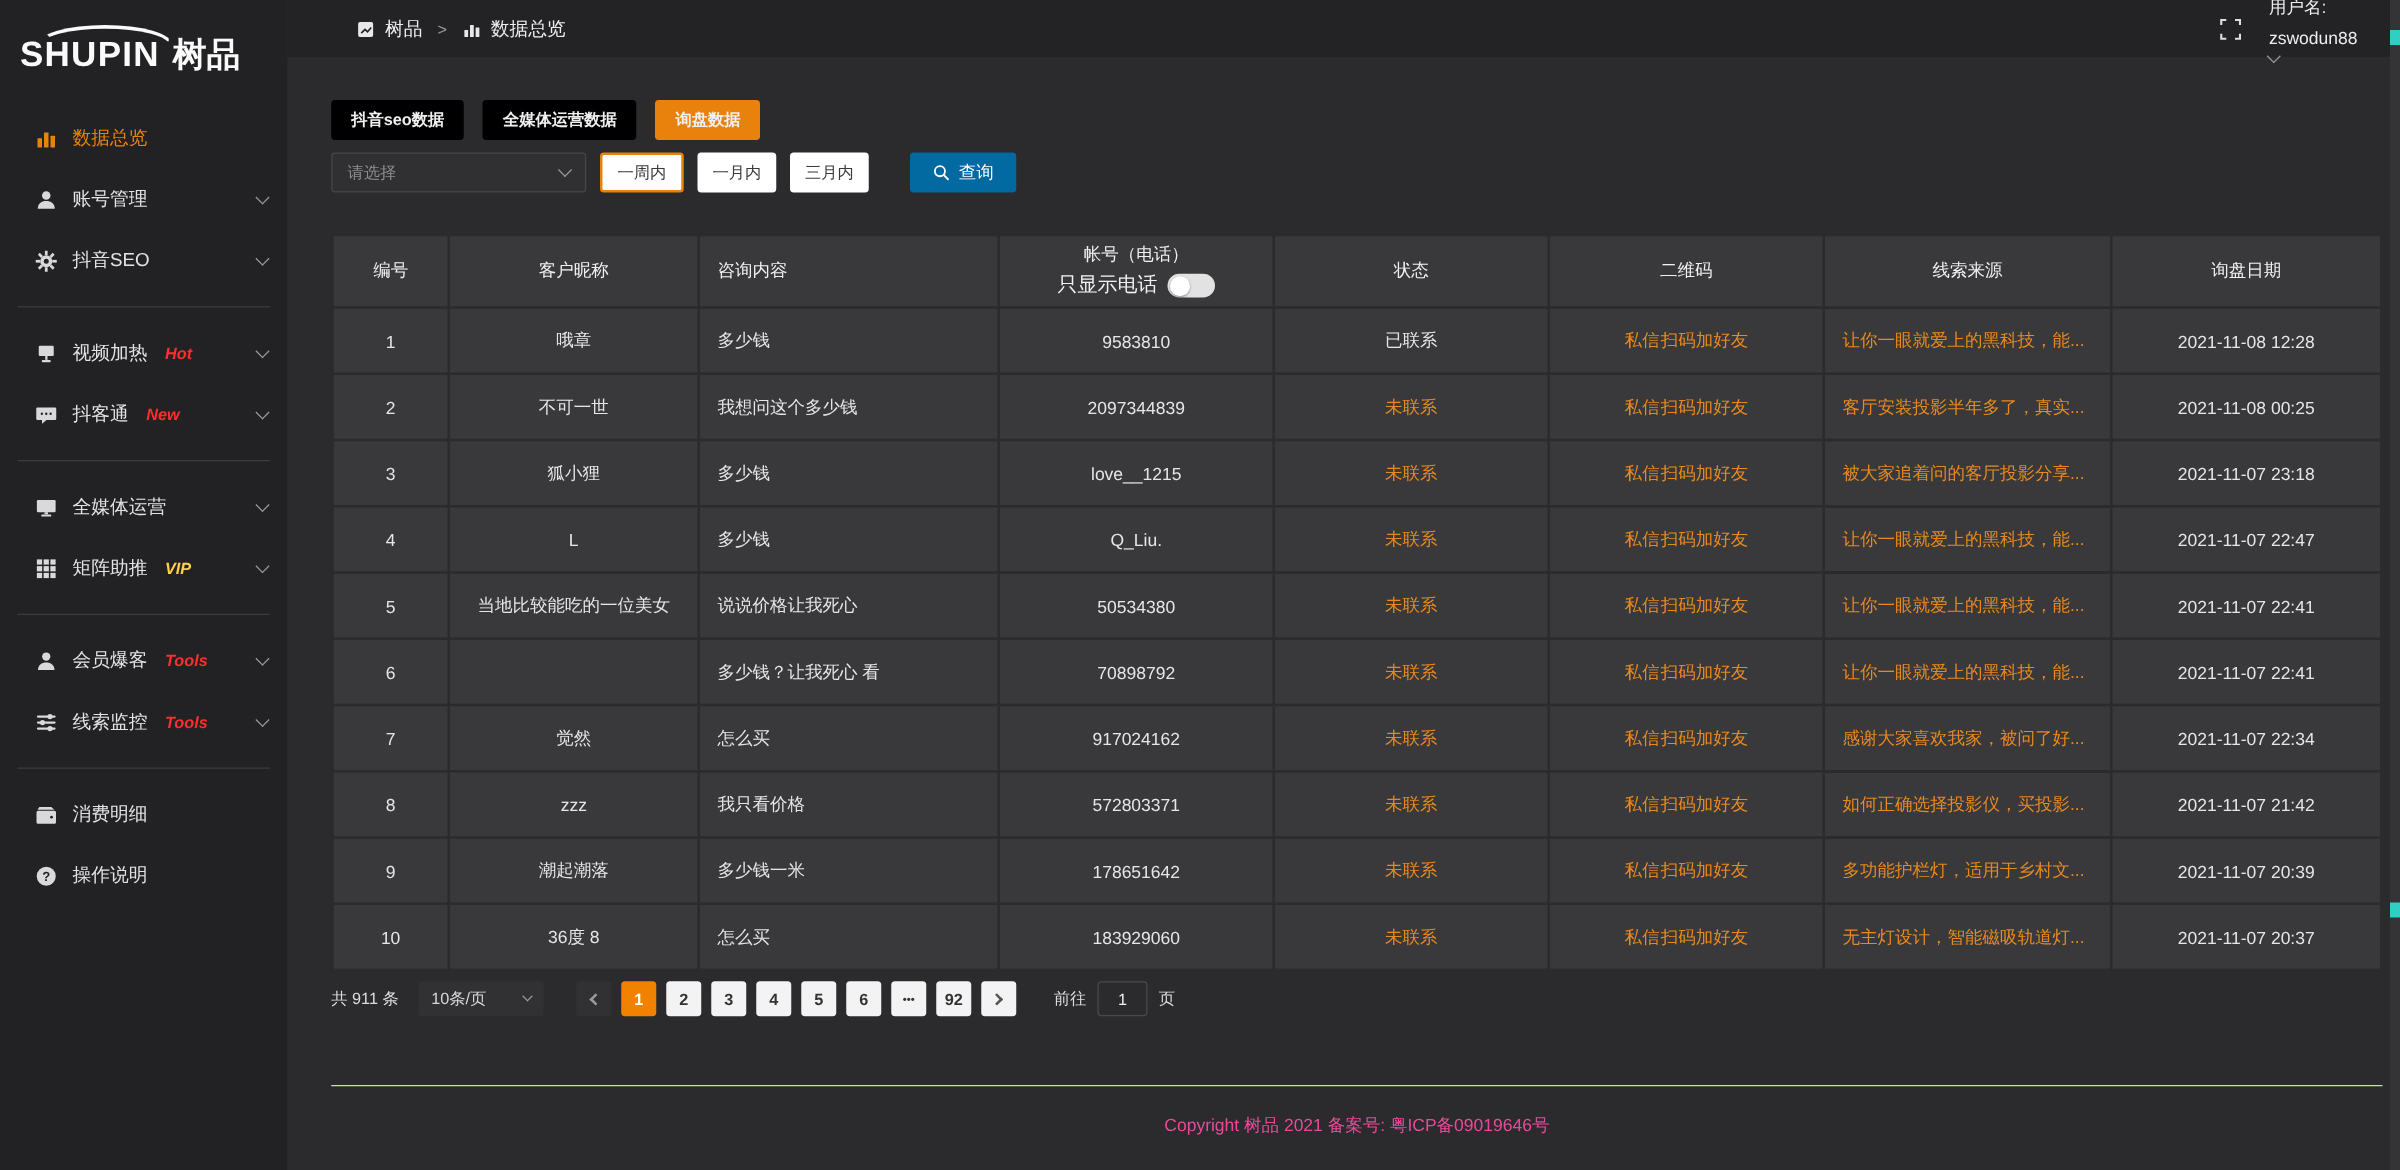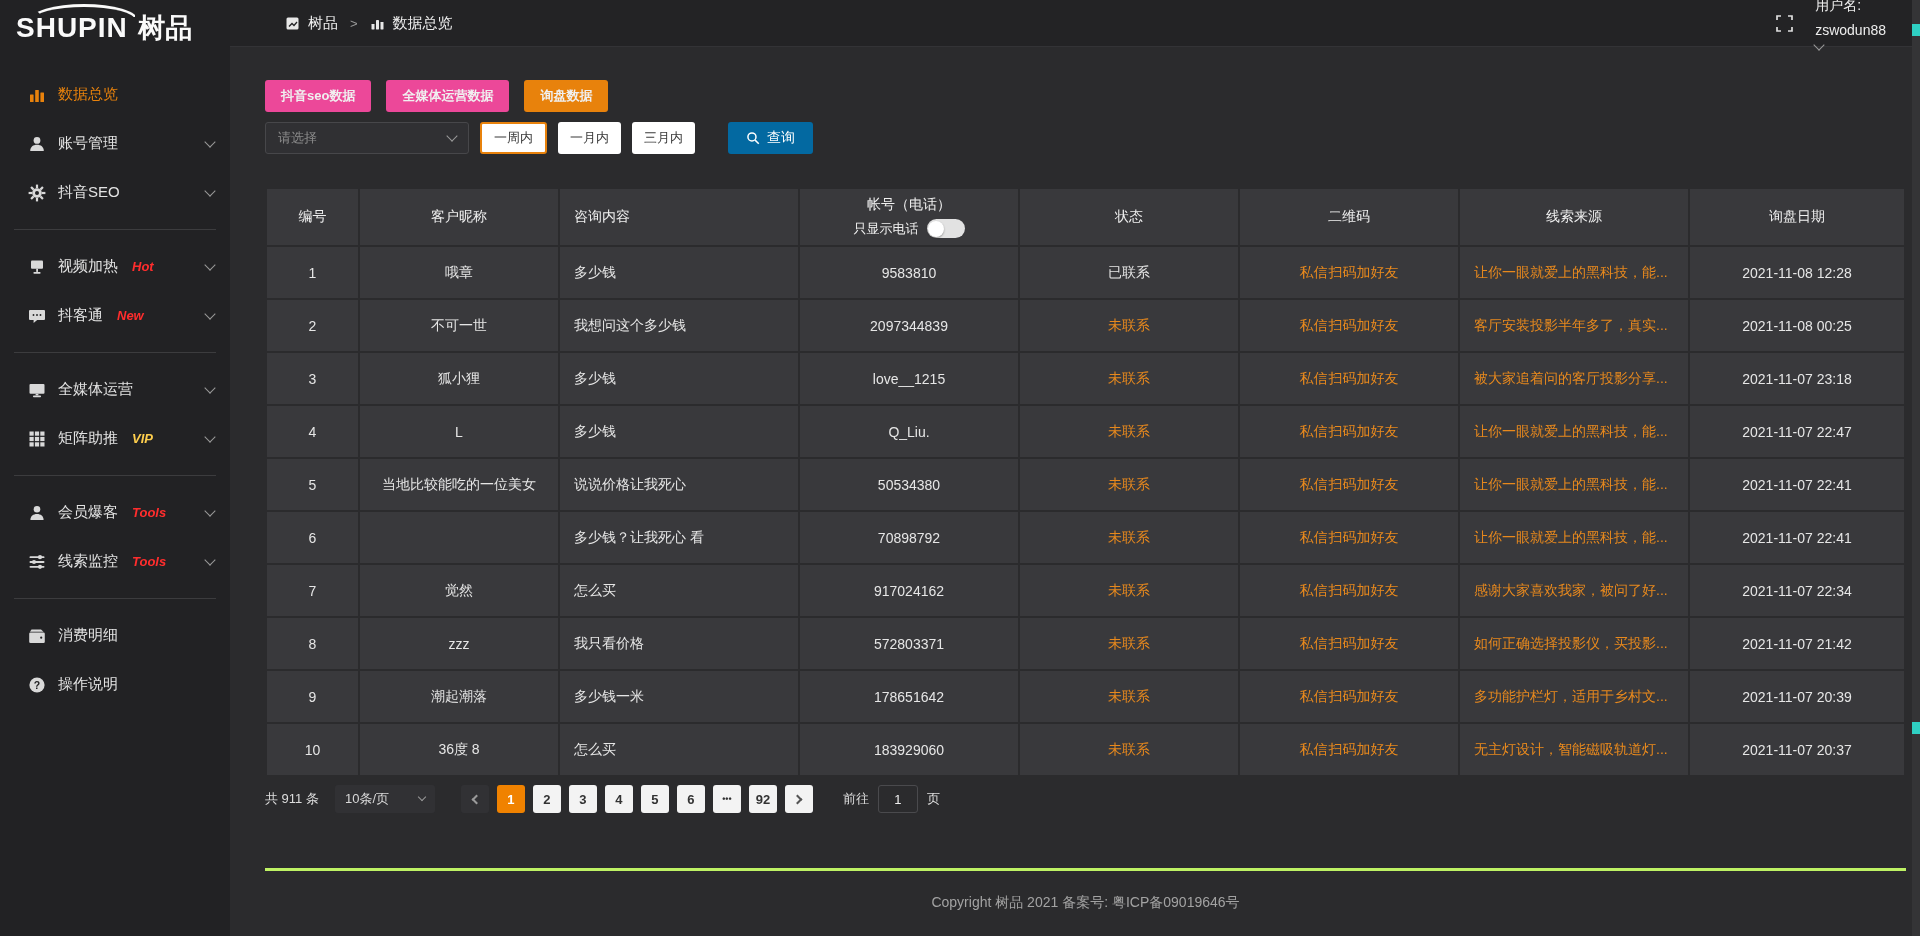--- a/index.html
+++ b/index.html
@@ -1,21 +1,21 @@
 <!DOCTYPE html>
 <html><head>
 <meta charset="utf-8">
 <style>
 * { margin:0; padding:0; box-sizing:border-box; }
 html,body { width:1920px; height:936px; overflow:hidden; background:#2b2b2d;
   font-family:"Liberation Sans","DejaVu Sans",sans-serif; }
 .app { display:flex; width:1920px; height:936px; }
 
 
-.sidebar { width:230px; flex-shrink:0; background:#222224; height:936px; padding-top:4px; }
+.sidebar { width:230px; flex-shrink:0; background:#222224; height:936px; padding-top:20px; }
 .logo { position:relative; padding:6px 0 0 16px; height:52px; color:#fafafa; white-space:nowrap; }
 .logo-arc { position:absolute; left:30px; top:0px; width:108px; height:16px;
   border:3px solid transparent; border-top:3px solid #fafafa;
   border-radius:50% 50% 0 0 / 100% 100% 0 0; }
 .logo-en { font-size:28px; font-weight:bold; letter-spacing:1px; }
 .logo-cn { font-size:27px; font-weight:bold; margin-left:6px; }
 .sb-menu { margin-top:14px; }
 .sb-item { height:49px; display:flex; align-items:center; padding:0 16px 0 28px;
   color:#e3e3e3; font-size:15px; cursor:pointer; }
 .sb-item.active { color:#e8820c; }
@@ -43,21 +43,21 @@
 .crumb-sep { color:#9a9a9a; font-size:13px; margin:0 4px; }
 .top-right { margin-left:auto; display:flex; align-items:center; gap:22px; }
 .fs-icon { width:17px; height:17px; display:inline-flex; color:#dedede; cursor:pointer; }
 .fs-icon svg { width:17px; height:17px; }
 .user-box { display:flex; align-items:flex-start; gap:7px; font-size:14px; color:#ededed; cursor:pointer;flex-direction:column; }
 
 .content { flex:1; padding:33px 16px 0 35px; background:#2b2b2d; }
 
 
 .tabs { display:flex; gap:15px; }
-.tab { height:32px; padding:0 16px; background:#ec4899; color:#f0f0f0; font-size:13px;
+.tab { height:32px; padding:0 16px; background:#000000; color:#f0f0f0; font-size:13px;
   font-weight:bold; border-radius:3px; display:flex; align-items:center; cursor:pointer; border:none; }
 .tab.active { background:#e8820c; }
 
 
 .filters { display:flex; align-items:center; gap:11px; margin-top:10px; }
 .select { width:204px; height:32px; background:#303033; border:1px solid #47474a; border-radius:3px;
   color:#8c8c8c; font-size:13px; display:flex; align-items:center; justify-content:space-between;
   padding:0 12px; cursor:pointer; }
 .range-btn { min-width:62px; height:32px; background:#fff; color:#3a3a3a; font-size:13px;
   border:none; border-radius:3px; display:flex; align-items:center; justify-content:center;
@@ -67,21 +67,21 @@
   padding:0 18px; display:flex; align-items:center; gap:7px; font-size:14px; cursor:pointer; margin-left:22px; }
 .search-btn svg { width:14px; height:14px; }
 
 
 table { border-collapse:collapse; margin-top:33px; width:1639px; table-layout:fixed; }
 th, td { border:2px solid #2b2b2d; background:#39393c; color:#e6e6e6; font-size:14px;
   text-align:center; vertical-align:middle; }
 th { height:58px; font-weight:normal; color:#f0f0f0; }
 td { height:53px; }
 th.left, td.left { text-align:left; padding-left:14px; }
-.toggle-row { display:flex; align-items:center; justify-content:center; gap:8px; margin-top:5px; font-size:13px; }
+.toggle-row { display:flex; align-items:center; justify-content:center; gap:8px; margin-top:5px; font-size:16px; }
 .toggle { width:38px; height:19px; border-radius:10px; background:#e2e2e2; position:relative;
   display:inline-block; cursor:pointer; }
 .toggle::after { content:''; position:absolute; width:16px; height:16px; border-radius:50%;
   background:#fff; left:1.5px; top:1.5px; box-shadow:0 1px 2px rgba(0,0,0,.35); }
 .olink { color:#e8891d; text-decoration:none; cursor:pointer; }
 td.status-orange { color:#e8891d; }
 td .qr-links { display:flex; gap:1px; justify-content:center; }
 td.src { white-space:nowrap; overflow:hidden; }
 
 
@@ -100,22 +100,22 @@
 .page.active { background:#f08200; color:#fff; }
 .chevl { width:7px; height:7px; border-left:2px solid #9a9a9a; border-bottom:2px solid #9a9a9a;
   transform:rotate(45deg); margin-left:3px; }
 .chevr { width:7px; height:7px; border-right:2px solid #555; border-top:2px solid #555;
   transform:rotate(45deg); margin-right:3px; }
 .goto { display:flex; align-items:center; gap:9px; margin-left:30px; }
 .goto-input { width:40px; height:28px; background:#2b2b2d; border:1px solid #4a4a4d; border-radius:3px;
   color:#eee; text-align:center; font-size:13px; }
 
 
-.footer { margin-top:55px; border-top:3px solid #bef264; padding-top:23px; text-align:center;
-  color:#a3a3a3; font-size:14px; }
+.footer { margin-top:55px; border-top:1px solid #bef264; padding-top:23px; text-align:center;
+  color:#ec4899; font-size:14px; }
 
 
 .scroll-strip { position:fixed; right:0; top:0; width:8px; height:936px; background:#343436; }
 .scroll-mark { position:absolute; right:0; width:8px; background:#2fd0c3; }
 </style>
 </head>
 <body>
 
 <div class="app">
 

